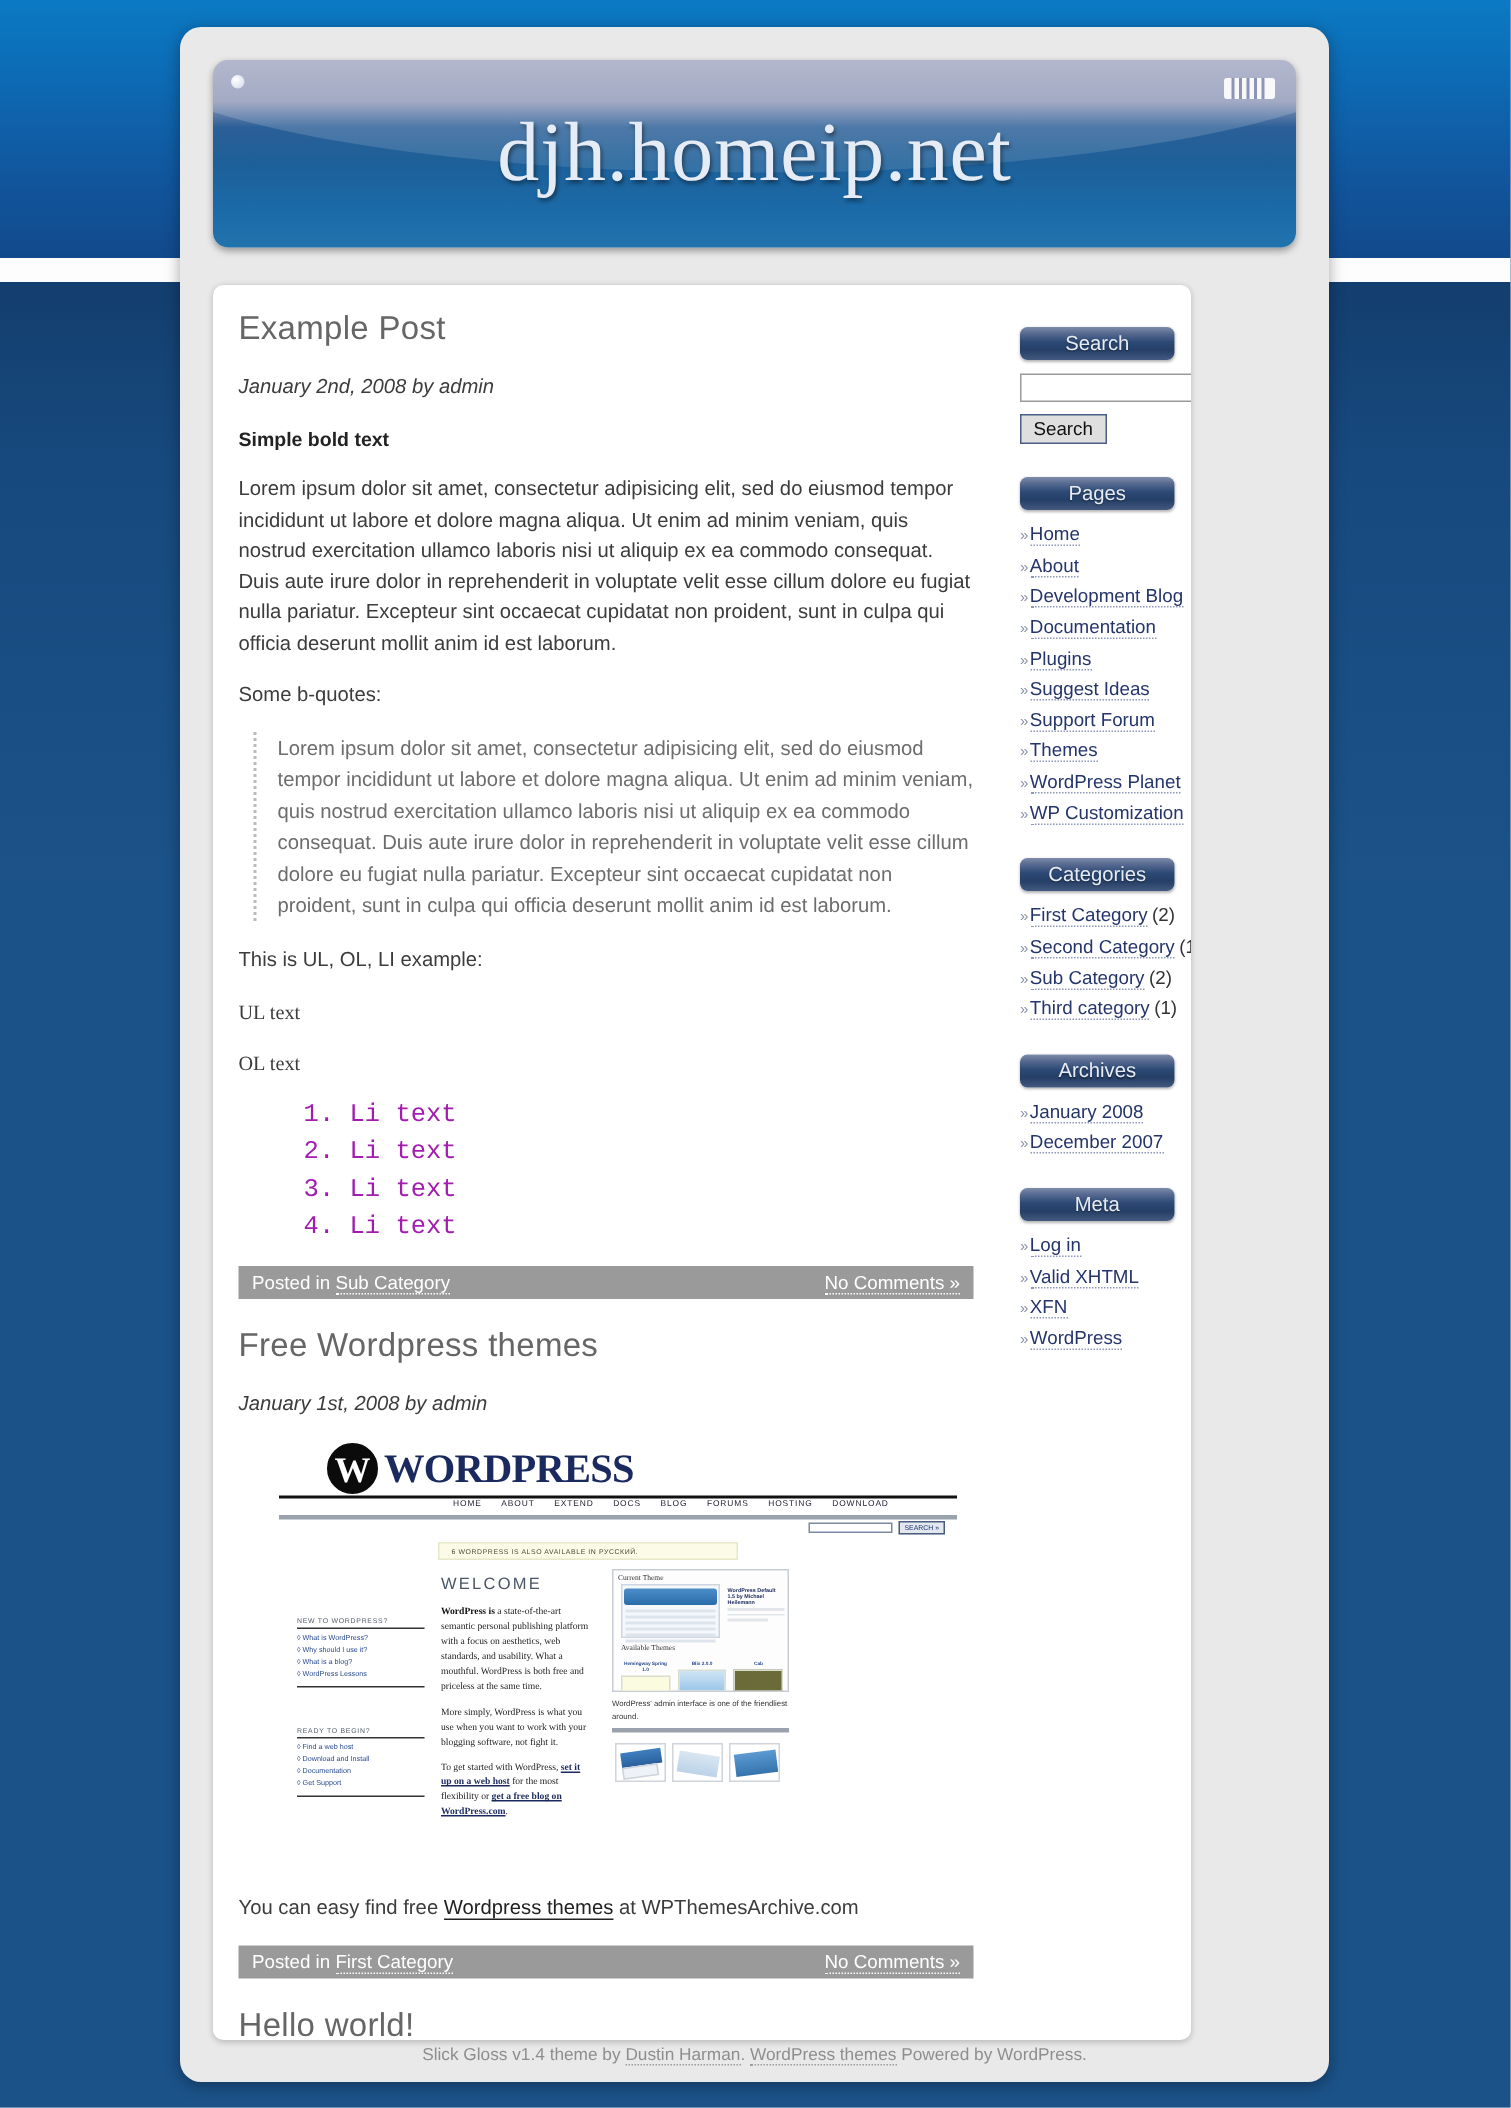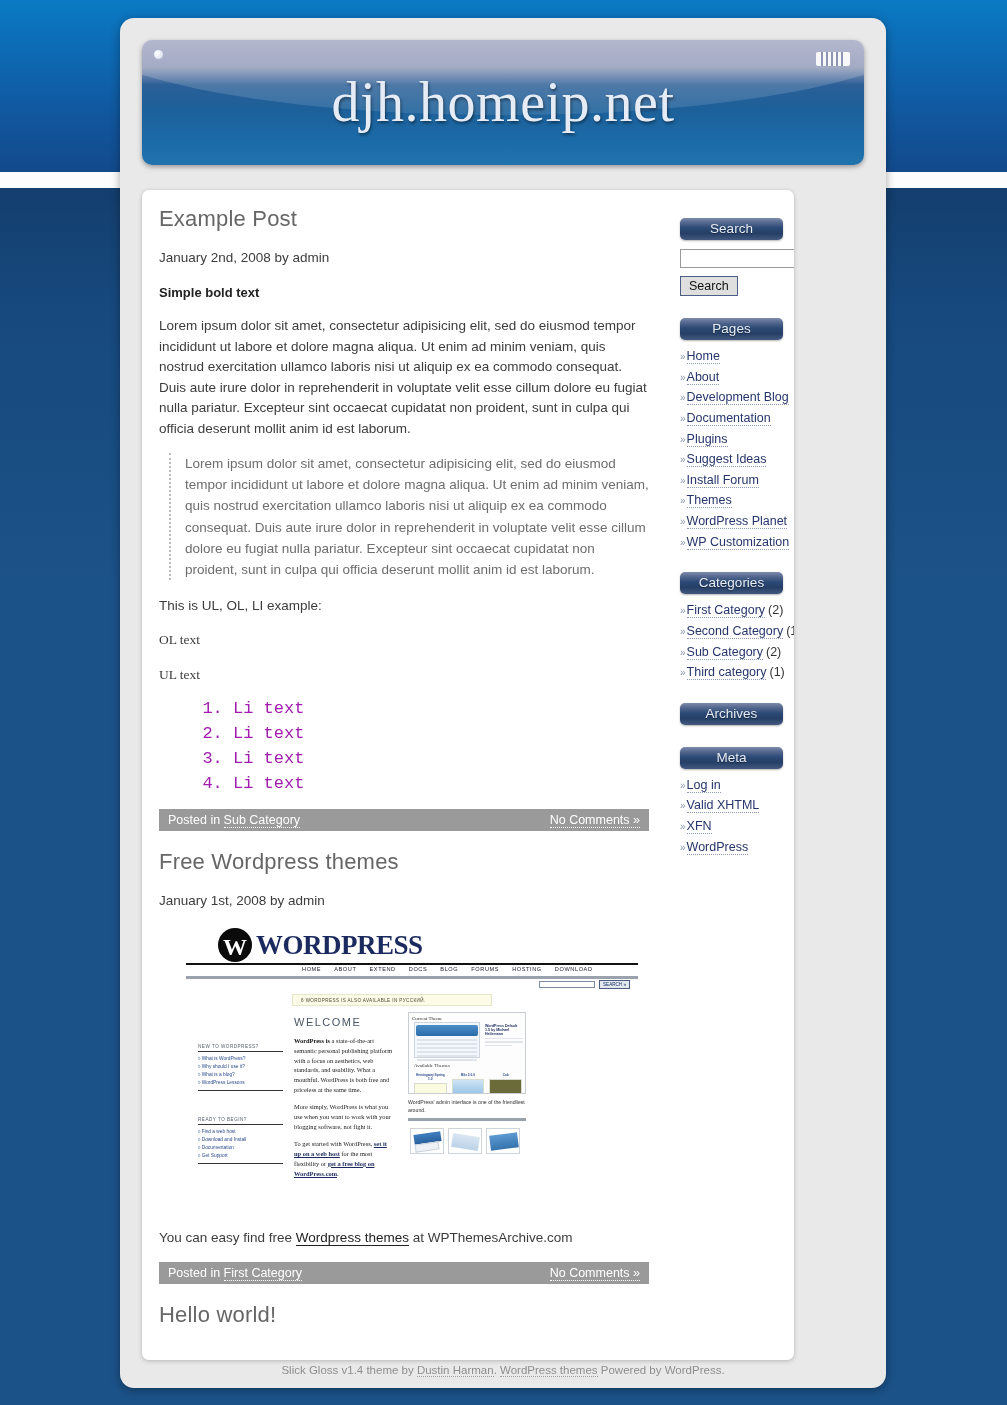--- a/index.html
+++ b/index.html
@@ -82,21 +82,21 @@
   #sidebar {
     position:absolute; left:538px; top:28px; width:170px;
   }
   
   .post { margin-bottom:2px; }
   .post-title {
     font-size:22px; color:#666666; font-weight:normal;
     margin:0 0 16px 0; letter-spacing:.2px;
   }
   .post-meta {
-    font-size:13.5px; color:#555; margin:0 0 14px 0;
+    font-size:13.5px; color:#555; margin:0 0 14px 0;font-style:italic;
   }
   .post p {
     font-size:13.5px; color:#3c3c3c; line-height:1.52; margin:0 0 14px 0;
   }
   .post p.bold { font-weight:bold; color:#222; font-size:13px; }
   blockquote {
     margin:0 0 16px 10px; padding:0 0 0 14px;
     border-left:2px dotted #bbbbbb;
     font-size:13.5px; color:#6d6d6d; line-height:1.56;
   }
@@ -245,24 +245,25 @@
 
   <div id="card">
 
     <div id="content">
 
       <div class="post">
         <h2 class="post-title">Example Post</h2>
         <p class="post-meta">January 2nd, 2008 by admin</p>
         <p class="bold">Simple bold text</p>
         <p>Lorem ipsum dolor sit amet, consectetur adipisicing elit, sed do eiusmod tempor incididunt ut labore et dolore magna aliqua. Ut enim ad minim veniam, quis nostrud exercitation ullamco laboris nisi ut aliquip ex ea commodo consequat. Duis aute irure dolor in reprehenderit in voluptate velit esse cillum dolore eu fugiat nulla pariatur. Excepteur sint occaecat cupidatat non proident, sunt in culpa qui officia deserunt mollit anim id est laborum.</p>
+        <p>Some b-quotes:</p>
         <blockquote>Lorem ipsum dolor sit amet, consectetur adipisicing elit, sed do eiusmod tempor incididunt ut labore et dolore magna aliqua. Ut enim ad minim veniam, quis nostrud exercitation ullamco laboris nisi ut aliquip ex ea commodo consequat. Duis aute irure dolor in reprehenderit in voluptate velit esse cillum dolore eu fugiat nulla pariatur. Excepteur sint occaecat cupidatat non proident, sunt in culpa qui officia deserunt mollit anim id est laborum.</blockquote>
         <p>This is UL, OL, LI example:</p>
+        <p class="serif-li">UL text</p>
         <p class="serif-li">OL text</p>
-        <p class="serif-li">UL text</p>
         <ol class="li-list">
           <li>Li text</li>
           <li>Li text</li>
           <li>Li text</li>
           <li>Li text</li>
         </ol>
         <div class="post-footer">
           <span>
             <span>Posted in</span>
             <a href="#">Sub Category</a>
@@ -415,39 +416,43 @@
 
       <div class="widget">
         <div class="widget-title">Pages</div>
         <ul>
           <li><span class="bullet">»</span><a href="#">Home</a></li>
           <li><span class="bullet">»</span><a href="#">About</a></li>
           <li><span class="bullet">»</span><a href="#">Development Blog</a></li>
           <li><span class="bullet">»</span><a href="#">Documentation</a></li>
           <li><span class="bullet">»</span><a href="#">Plugins</a></li>
           <li><span class="bullet">»</span><a href="#">Suggest Ideas</a></li>
-          <li><span class="bullet">»</span><a href="#">Install Forum</a></li>
+          <li><span class="bullet">»</span><a href="#">Support Forum</a></li>
           <li><span class="bullet">»</span><a href="#">Themes</a></li>
           <li><span class="bullet">»</span><a href="#">WordPress Planet</a></li>
           <li><span class="bullet">»</span><a href="#">WP Customization</a></li>
         </ul>
       </div>
 
       <div class="widget">
         <div class="widget-title">Categories</div>
         <ul>
           <li><span class="bullet">»</span><a href="#">First Category</a><span class="count">(2)</span></li>
           <li><span class="bullet">»</span><a href="#">Second Category</a><span class="count">(1)</span></li>
           <li><span class="bullet">»</span><a href="#">Sub Category</a><span class="count">(2)</span></li>
           <li><span class="bullet">»</span><a href="#">Third category</a><span class="count">(1)</span></li>
         </ul>
       </div>
 
       <div class="widget">
         <div class="widget-title">Archives</div>
+        <ul>
+          <li><span class="bullet">»</span><a href="#">January 2008</a></li>
+          <li><span class="bullet">»</span><a href="#">December 2007</a></li>
+        </ul>
       </div>
 
       <div class="widget">
         <div class="widget-title">Meta</div>
         <ul>
           <li><span class="bullet">»</span><a href="#">Log in</a></li>
           <li><span class="bullet">»</span><a href="#">Valid XHTML</a></li>
           <li><span class="bullet">»</span><a href="#">XFN</a></li>
           <li><span class="bullet">»</span><a href="#">WordPress</a></li>
         </ul>

